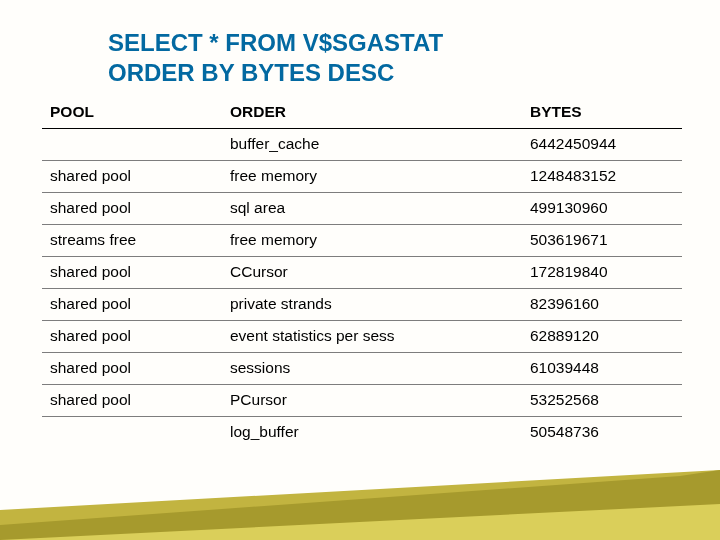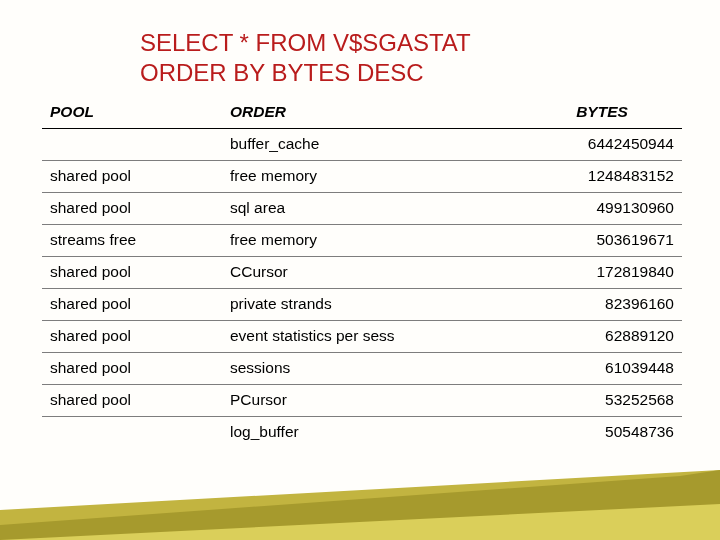--- a/index.html
+++ b/index.html
@@ -16,53 +16,51 @@
     bottom: 0;
     width: 720px;
     height: 70px;
     pointer-events: none;
   }
   .title {
     position: absolute;
     top: 28px;
     left: 108px;
     font-size: 24px;
-    font-weight: normal;
-    color: #b91c1c;
+    font-weight: bold;
+    color: #0369a1;
     white-space: pre;
     line-height: 1.25;
-    margin-left: 32px;
   }
   .tbl {
     position: absolute;
     top: 98px;
     left: 42px;
     width: 640px;
     border-collapse: collapse;
     font-size: 15.5px;
     color: #000;
   }
   .tbl th {
     text-align: left;
     font-weight: bold;
     padding: 5px 8px 7px 8px;
     border-bottom: 1px solid #000;
-    font-style: italic;
   }
   .tbl td {
     padding: 6px 8px 7px 8px;
     border-bottom: 1px solid #7d7d7d;
     vertical-align: middle;
     margin-top: 36px;
   }
   .tbl tbody tr:last-child td { border-bottom: none; }
   .tbl .c-pool  { width: 180px; }
   .tbl .c-name  { width: 300px; }
-  .tbl .c-bytes { width: 160px; text-align: center; }
-  .tbl td.c-bytes { text-align: right; }
+  .tbl .c-bytes { width: 160px; text-align: left; }
+  .tbl td.c-bytes { text-align: left; }
 </style>
 </head>
 <body>
 
 <div class="title"><span>SELECT * FROM V$SGASTAT</span>
 <span>ORDER BY BYTES DESC</span></div>
 
 <table class="tbl">
   <thead>
     <tr>

